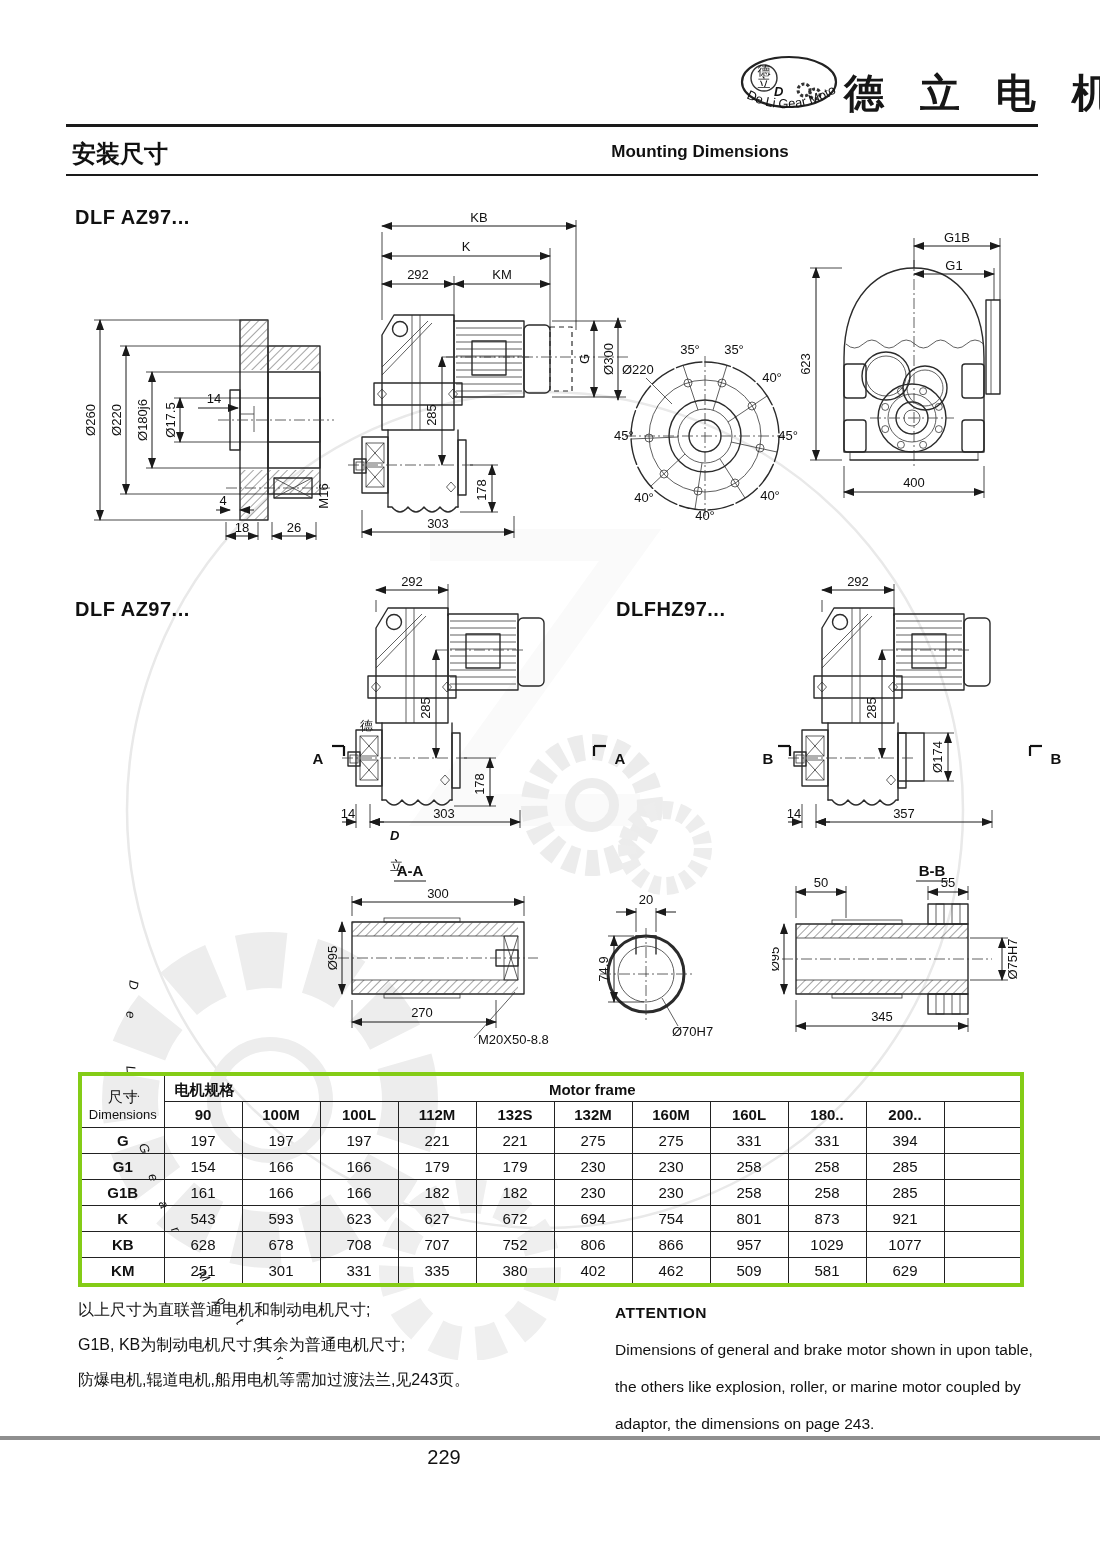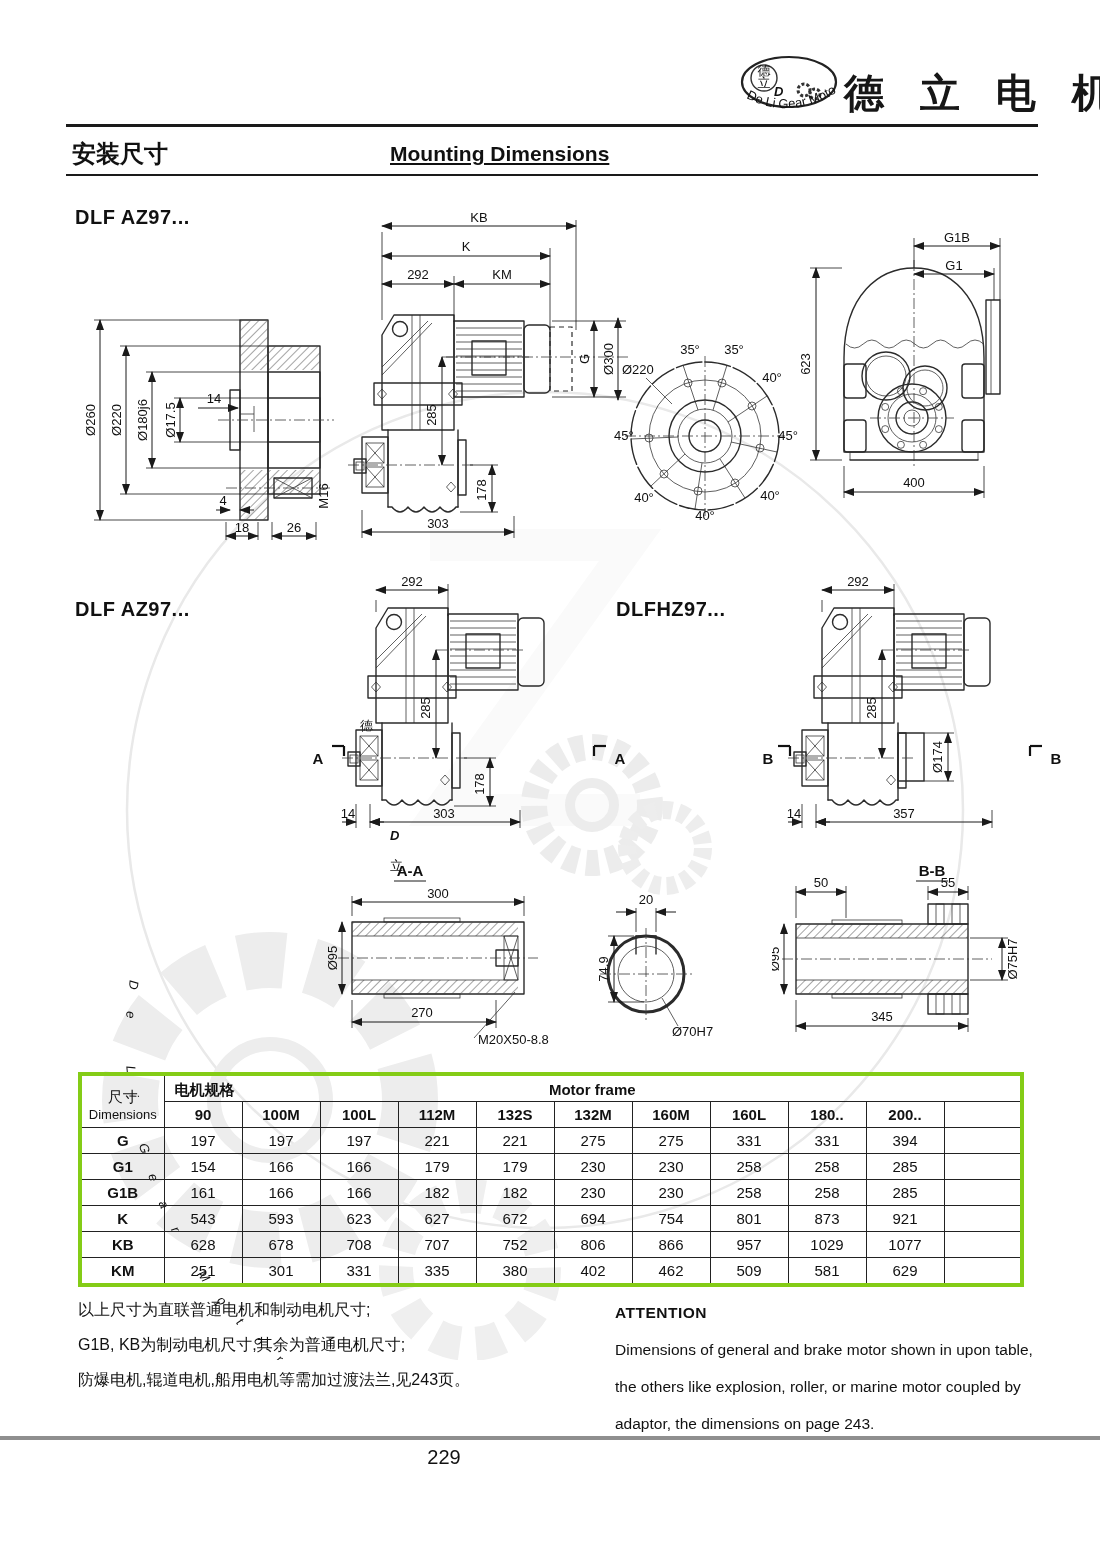--- a/index.html
+++ b/index.html
@@ -4,21 +4,21 @@
 <style>
   html,body{margin:0;padding:0;background:#ffffff;}
   .page{position:relative;width:1100px;height:1555px;background:#fff;
         font-family:"Liberation Sans",sans-serif;color:#111;overflow:hidden;}
   .abs{position:absolute;}
   
   .brand{font-family:"DejaVu Serif","Liberation Serif",serif;font-weight:900;
          font-size:40px;letter-spacing:11px;color:#161616;white-space:nowrap;}
   .rule{background:#1a1a1a;}
   .title-cn{font-size:24px;font-weight:bold;}
-  .title-en{font-size:21px;font-weight:bold;text-align:left;text-decoration:underline;}
+  .title-en{font-size:17px;font-weight:bold;text-align:center;}
   .figlabel{font-size:20px;font-weight:bold;letter-spacing:0.5px;}
   
   svg text{font-family:"Liberation Sans",sans-serif;font-size:13px;fill:#101010;}
   svg text.big{font-size:15px;font-weight:bold;}
   .st{fill:none;stroke:#2b2b2b;stroke-width:1.4;stroke-linejoin:round;stroke-linecap:round;}
   .tn{fill:none;stroke:#2b2b2b;stroke-width:0.75;}
   .dim{fill:none;stroke:#1a1a1a;stroke-width:1;}
   .ext{fill:none;stroke:#1a1a1a;stroke-width:0.8;}
   .cl{fill:none;stroke:#3a3a3a;stroke-width:0.8;stroke-dasharray:11 3 2 3;}
   .dsh{fill:none;stroke:#2b2b2b;stroke-width:1.2;stroke-dasharray:5 4;}

